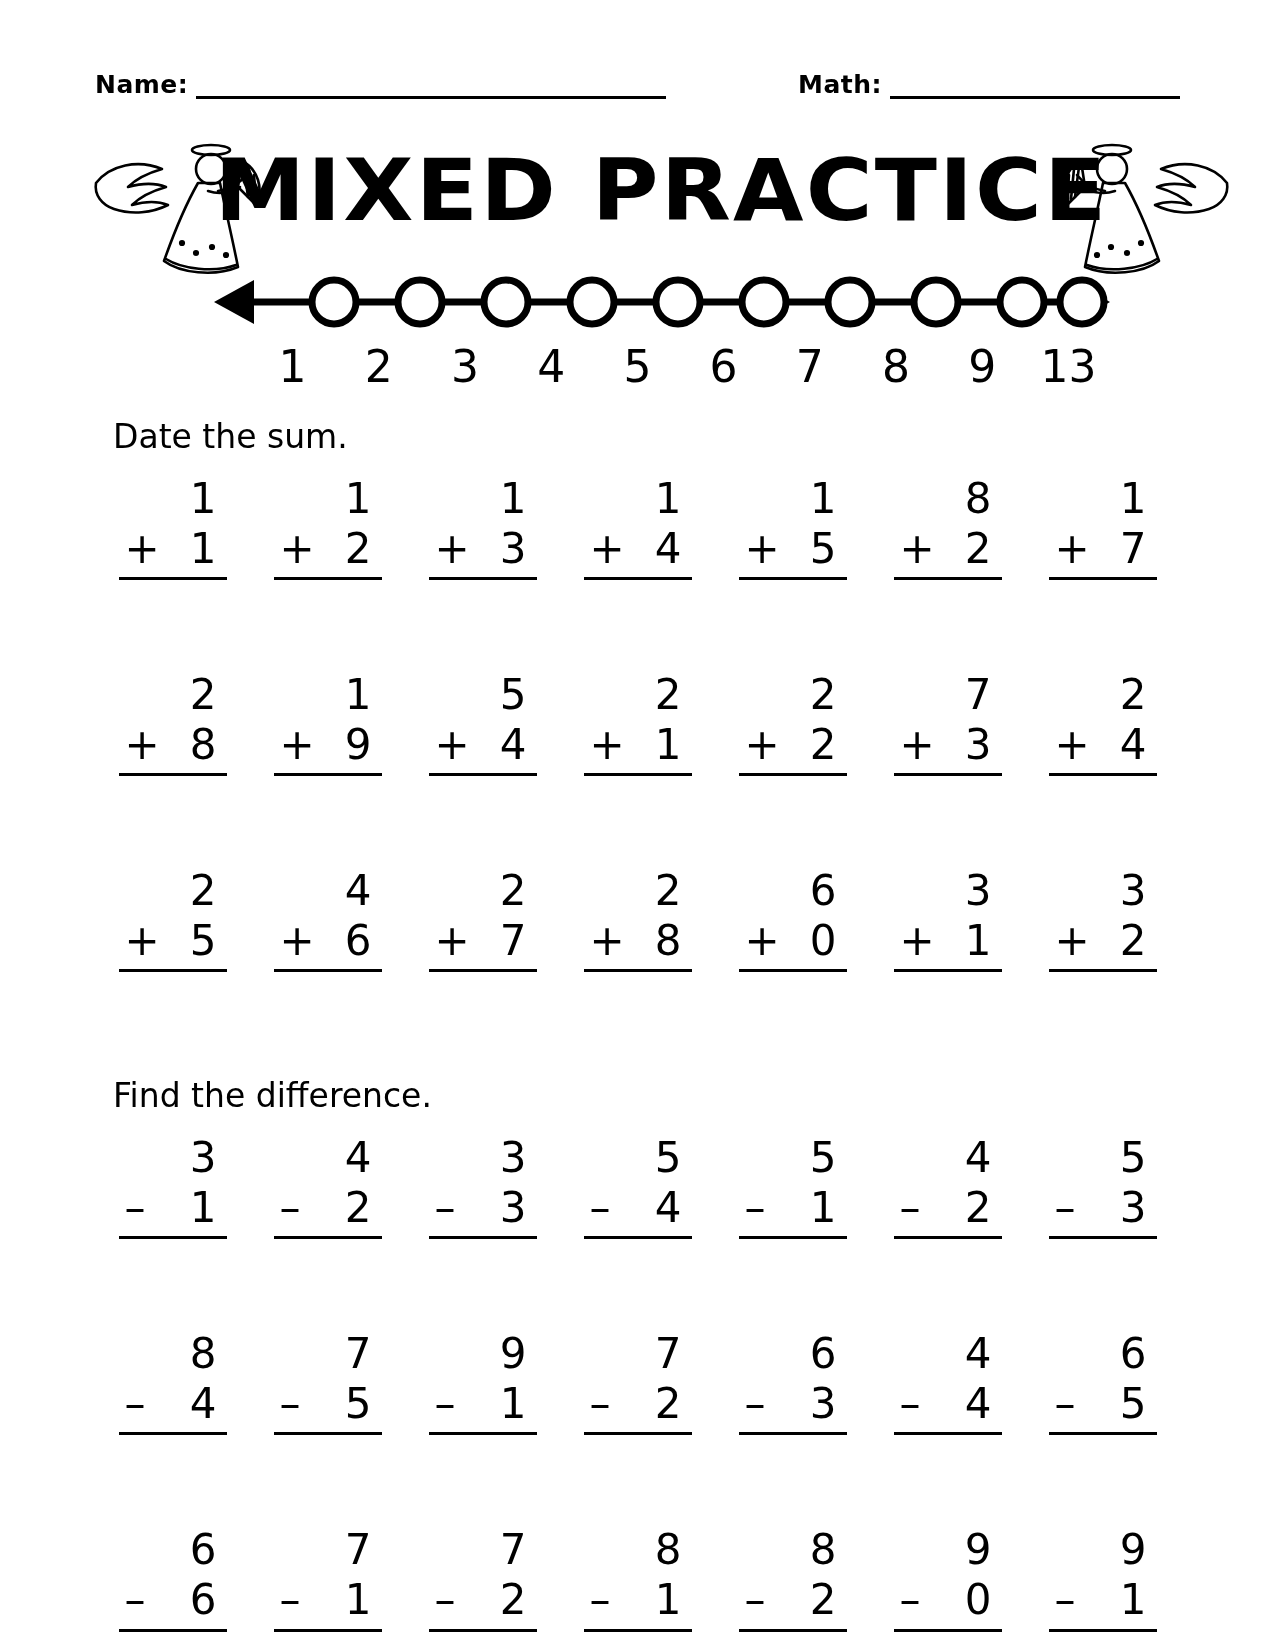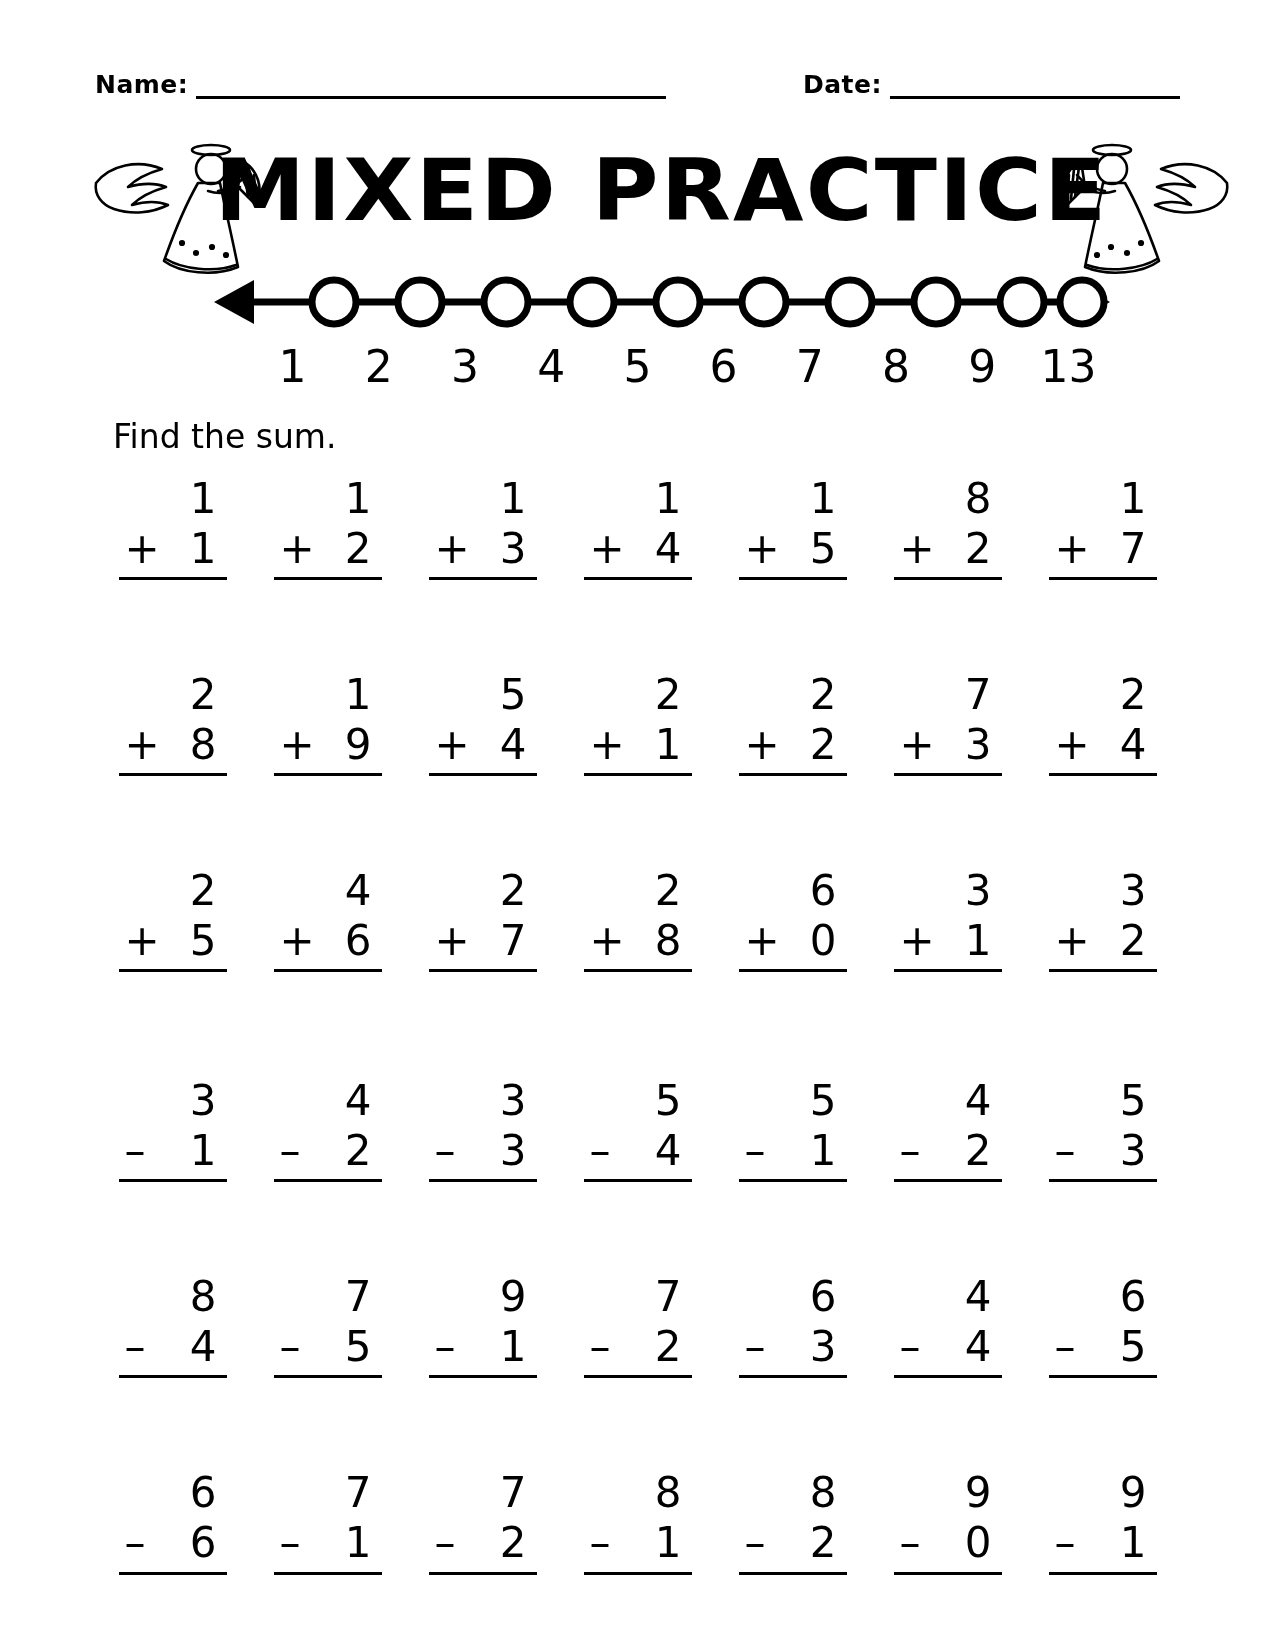--- a/index.html
+++ b/index.html
@@ -158,21 +158,21 @@
 </head>
 <body>
 
 <div class="name-date-row">
   <div class="nd-group">
     <span class="nd-label">Name:</span>
     <span class="nd-line name-line"></span>
   </div>
   <div class="nd-spacer"></div>
   <div class="nd-group">
-    <span class="nd-label">Date:</span>
+    <span class="nd-label">Math:</span>
     <span class="nd-line date-line"></span>
   </div>
 </div>
 
 <div class="title-block">
 
   <div class="angel angel-left">
     <svg viewBox="0 0 210 160" width="210" height="160" fill="none" stroke="#000" stroke-width="2.6" stroke-linecap="round" stroke-linejoin="round">
 
       <path d="M18 48 C32 30 60 24 84 34 C70 38 58 44 50 52 C64 48 78 48 88 52 C74 56 62 62 54 70 C68 66 80 66 90 70 C74 78 54 80 36 74 C24 70 16 60 18 48 Z"></path>
@@ -247,21 +247,21 @@
       <span>6</span>
       <span>7</span>
       <span>8</span>
       <span>9</span>
       <span>13</span>
     </div>
   </div>
 </div>
 
 <div class="section sum-section">
-  <div class="section-heading">Find the sum.</div>
+  <div class="section-heading">Date the sum.</div>
   <div class="problem-grid">
 
     <div class="problem">
         <div class="prob-inner">
           <div class="prob-top">1</div>
           <div class="prob-bottom">
             <span class="prob-op">+</span>
             <span class="prob-num">1</span>
           </div>
           <div class="prob-space"></div>
@@ -467,20 +467,21 @@
             <span class="prob-num">2</span>
           </div>
           <div class="prob-space"></div>
         </div>
       </div>
 
   </div>
 </div>
 
 <div class="section diff-section">
+  <div class="section-heading">Find the difference.</div>
   <div class="problem-grid">
 
     <div class="problem">
         <div class="prob-inner">
           <div class="prob-top">3</div>
           <div class="prob-bottom">
             <span class="prob-op">–</span>
             <span class="prob-num">1</span>
           </div>
           <div class="prob-space"></div>

